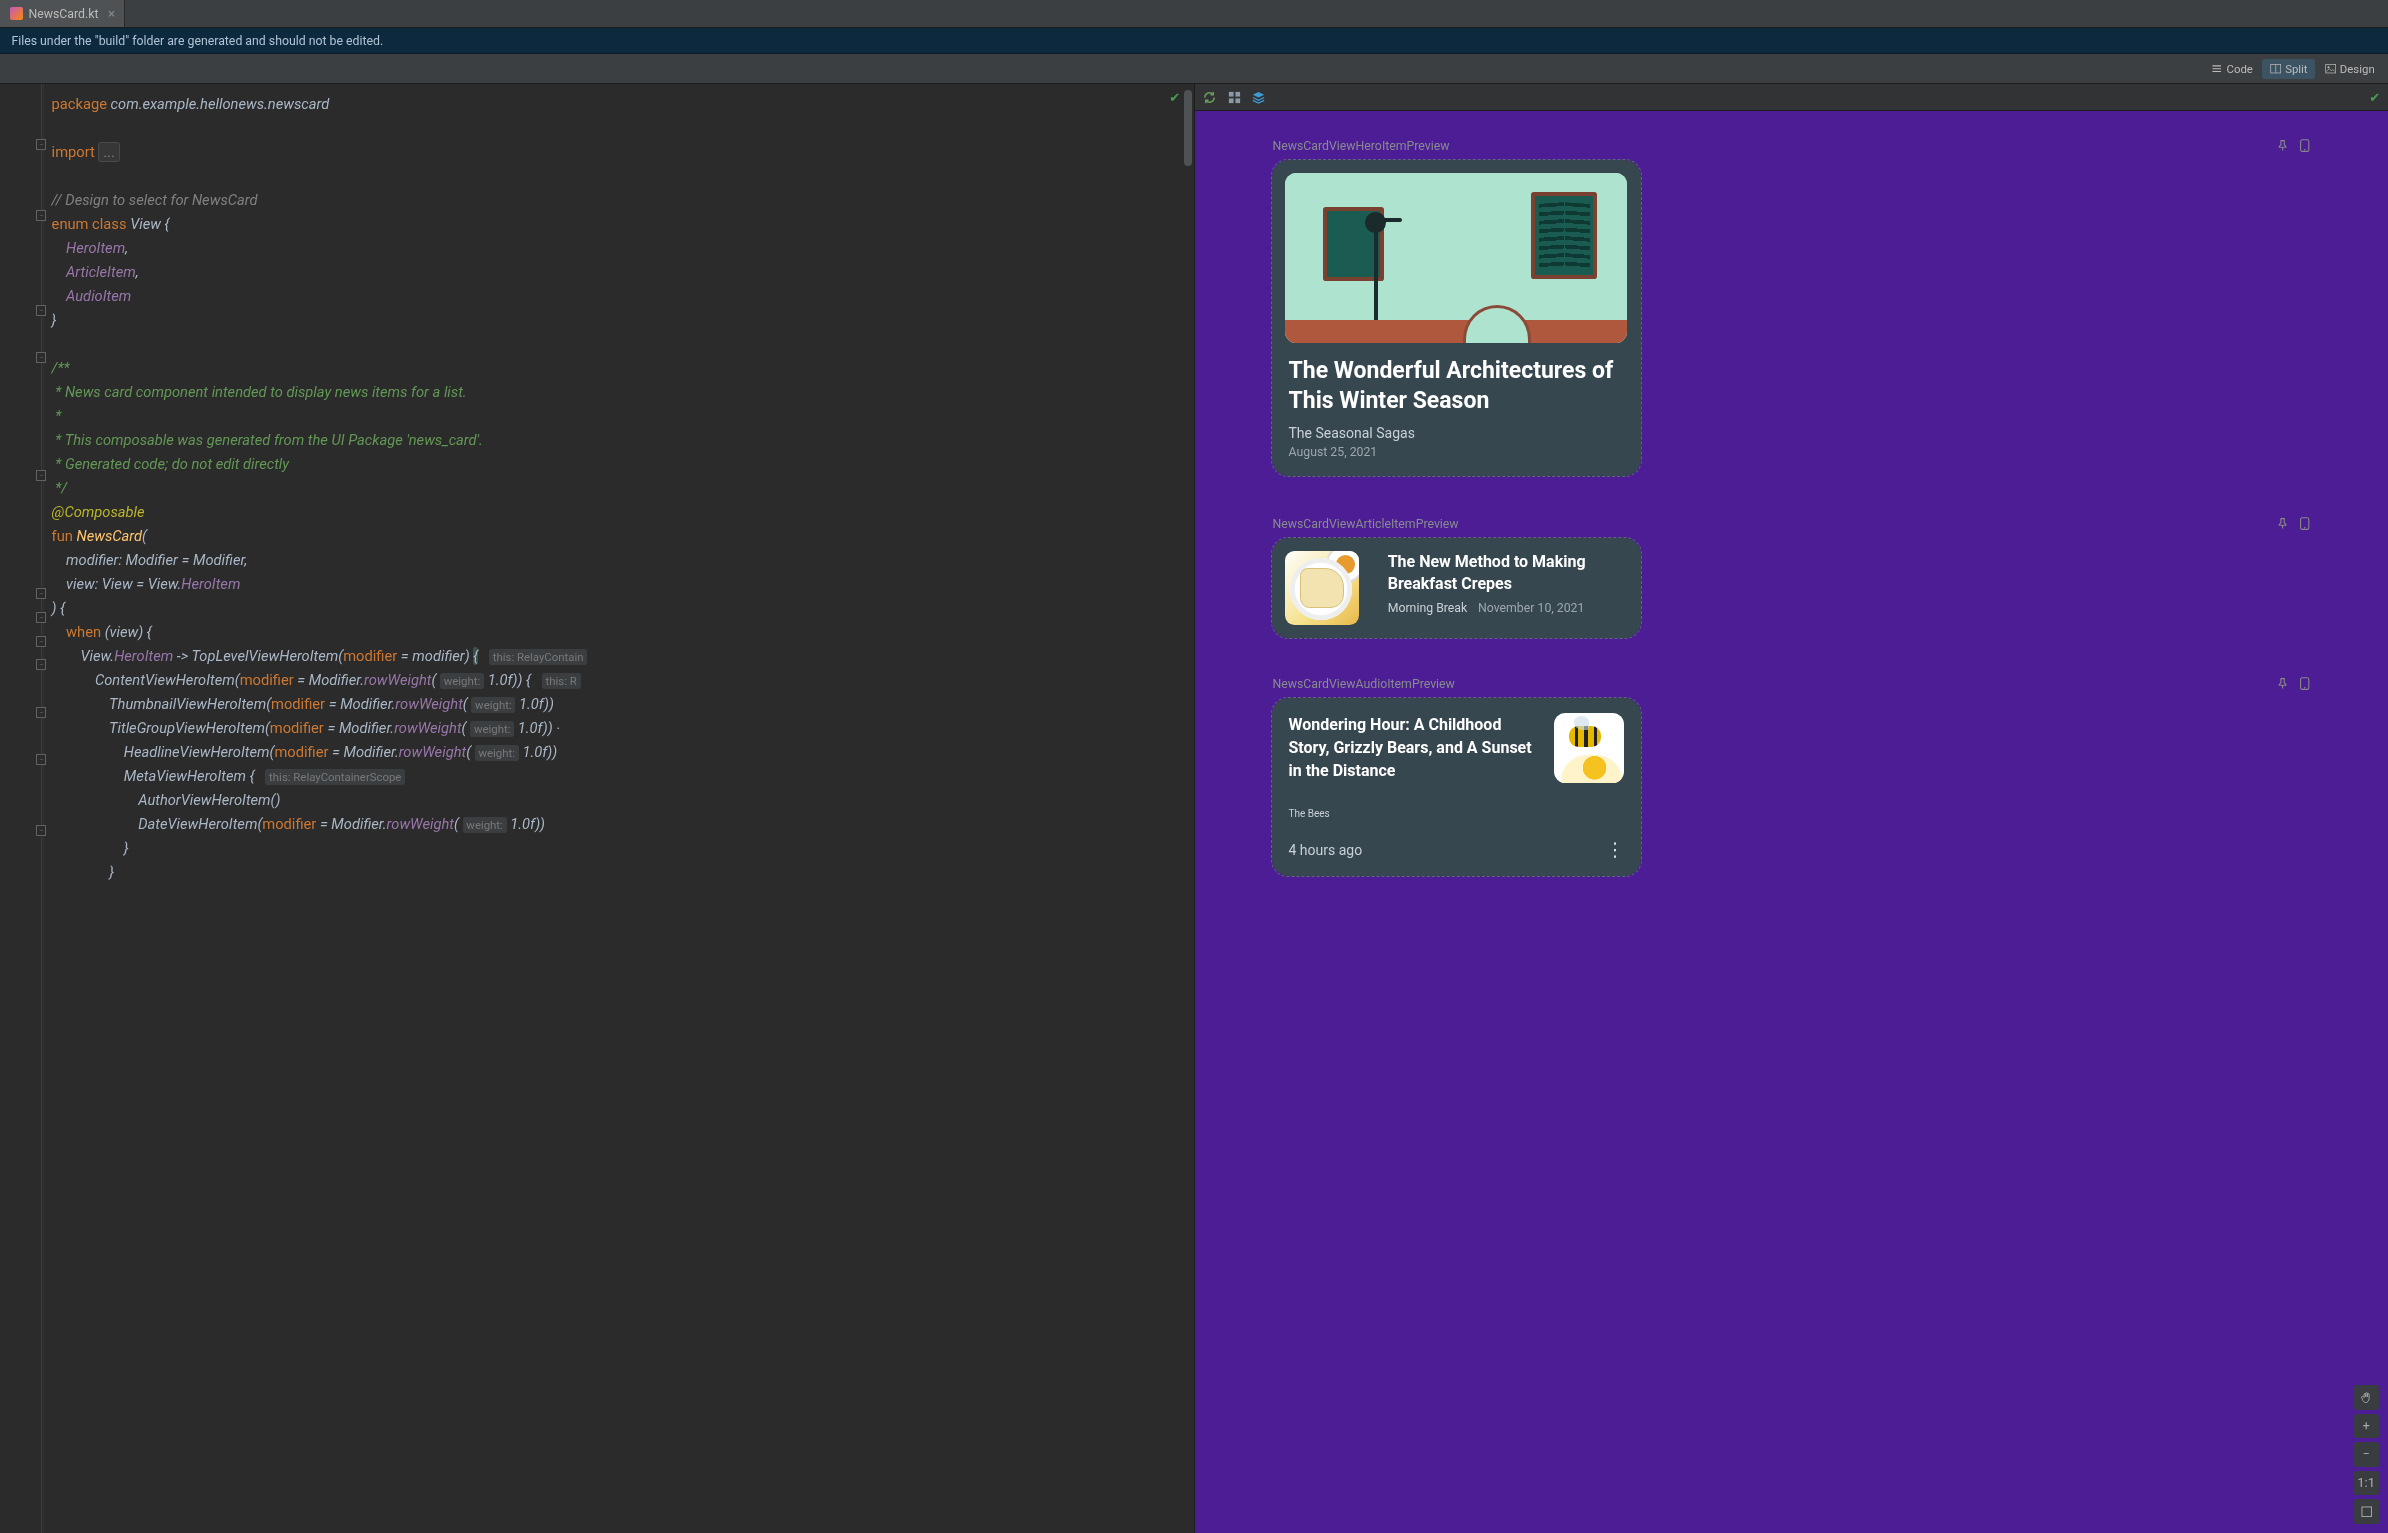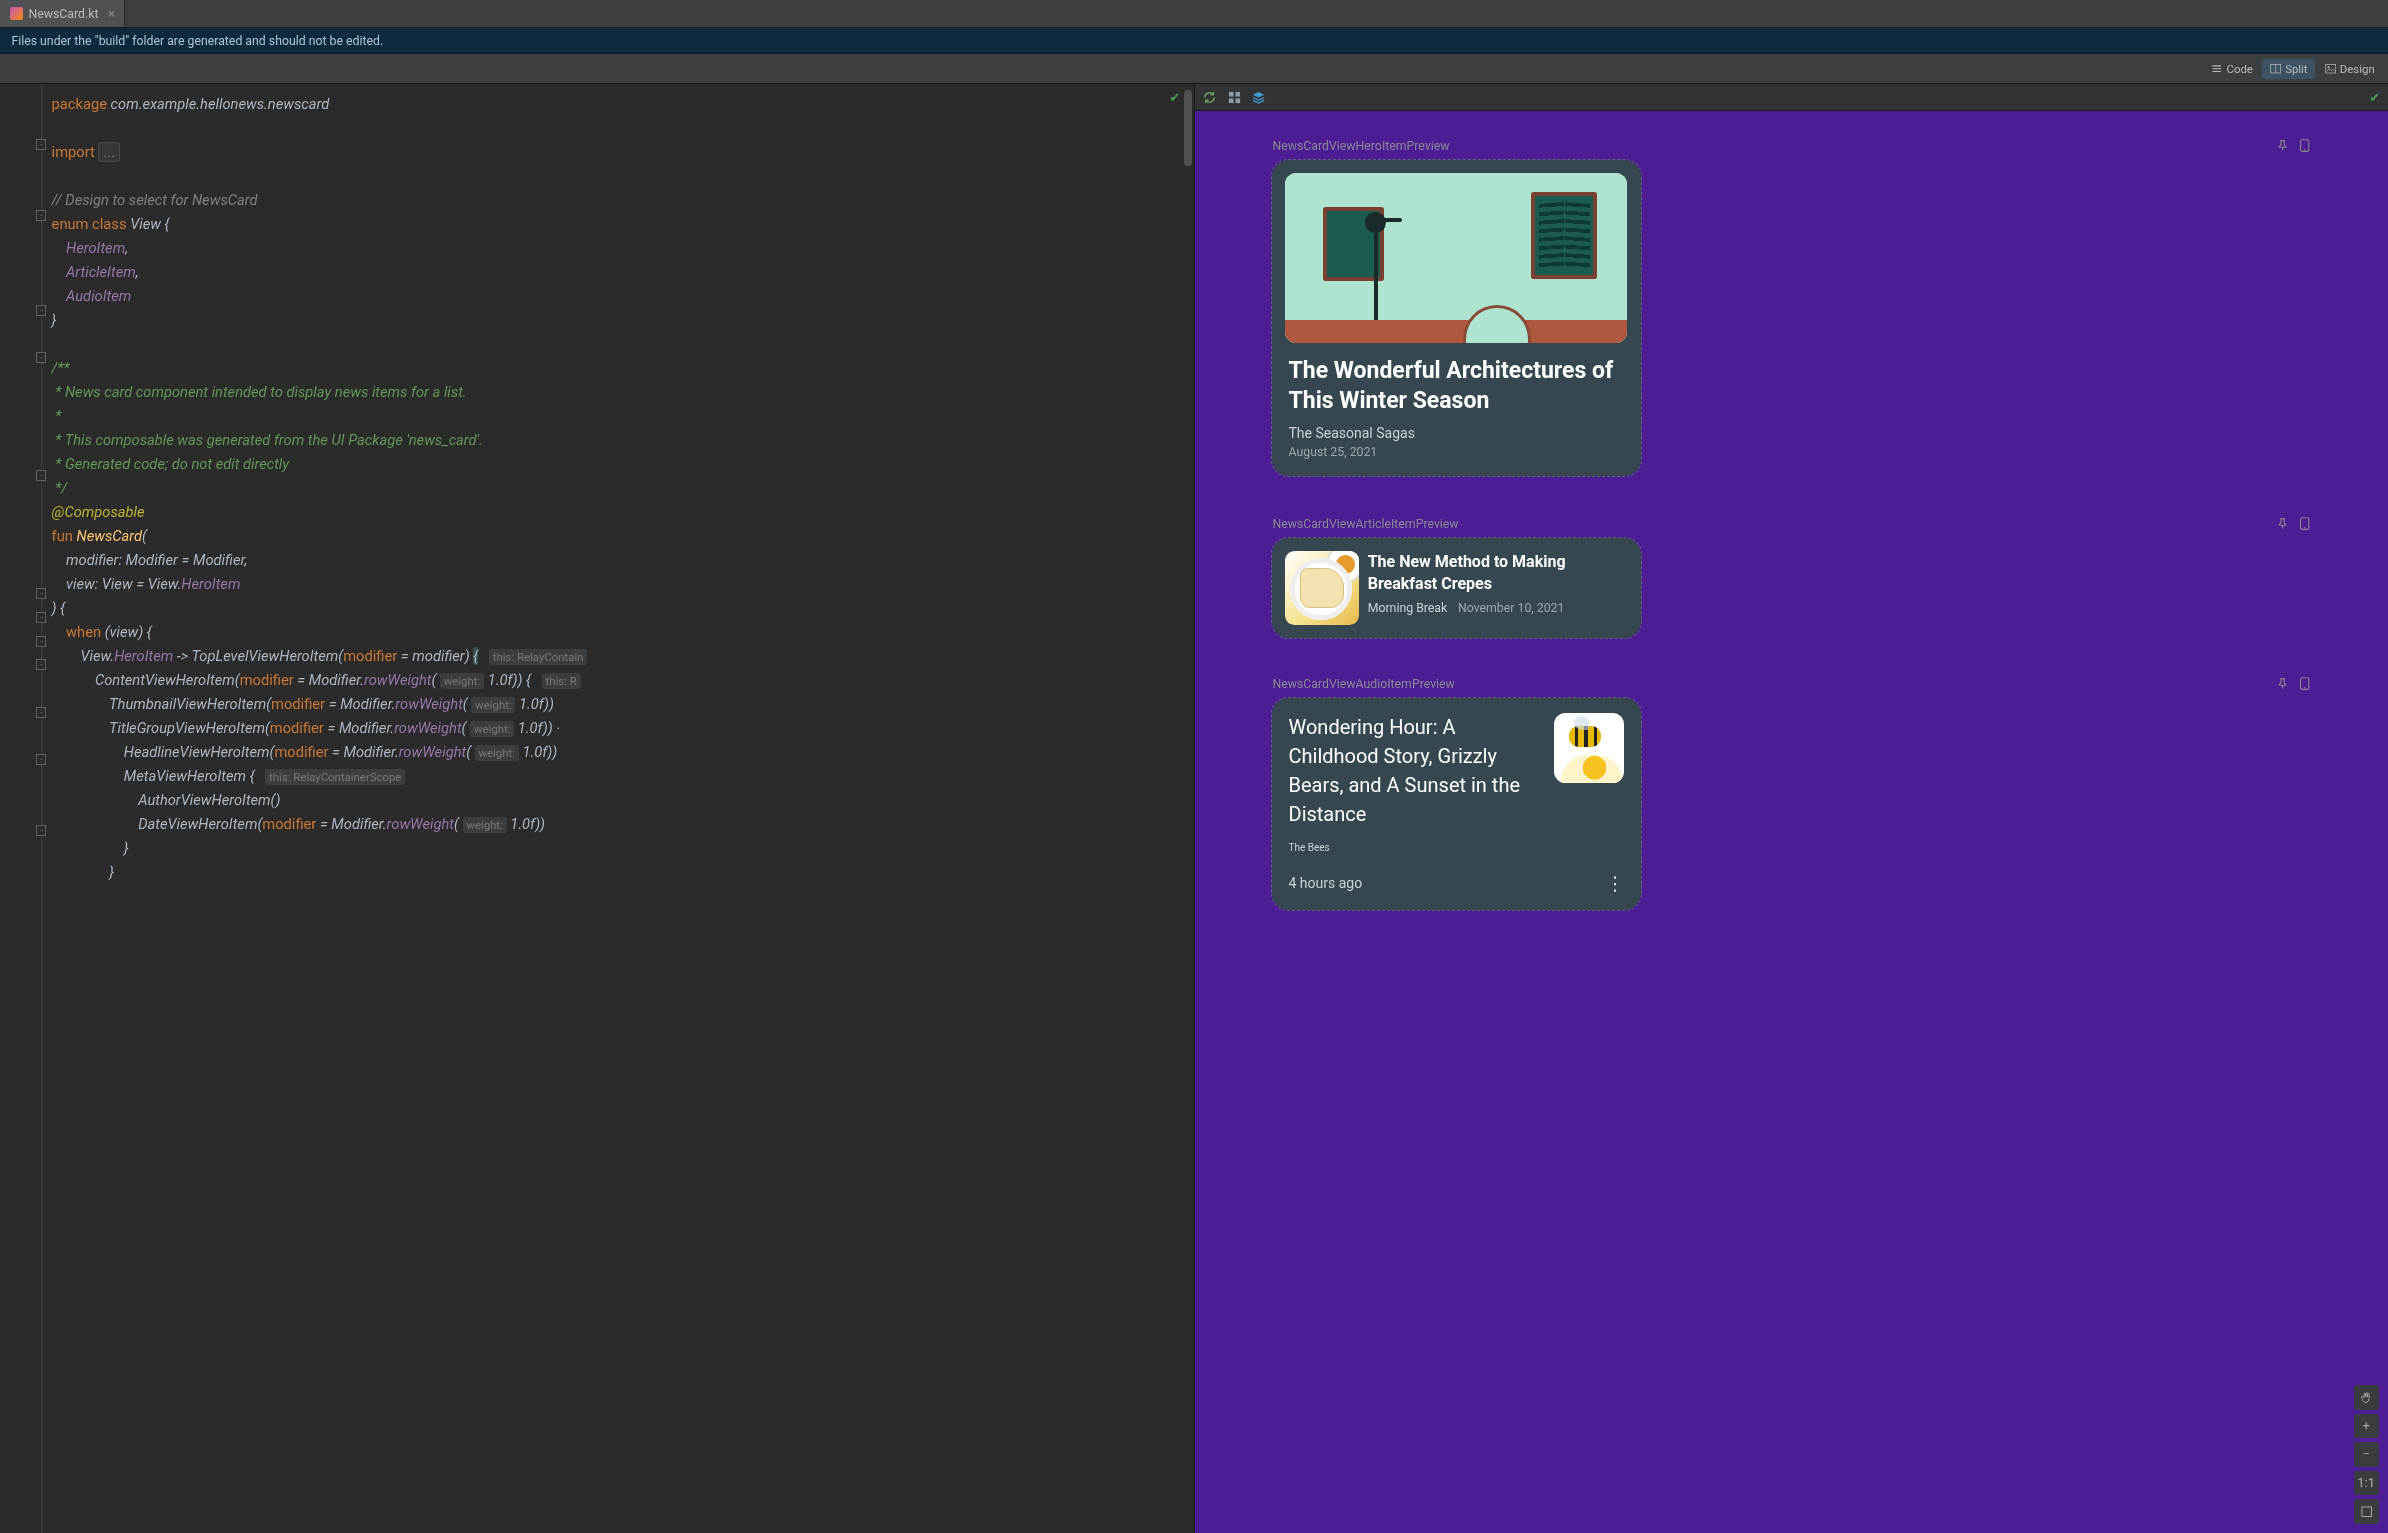--- a/index.html
+++ b/index.html
@@ -90,32 +90,32 @@
   .preview-frame{border:0.9px dashed #5a6a73;border-radius:17px;display:inline-block}
 
   .card{background:var(--card);border-radius:17px;color:#fff;overflow:hidden}
   .card.hero{width:369px}
   .hero-img{height:170px;background:#9adbc4;position:relative;margin:13.2px;border-radius:11.4px;overflow:hidden}
   .hero-body{padding:0 17px 17px}
   .hero-title{font-size:23px;font-weight:700;line-height:1.3;margin:5.7px 0 9.5px}
   .hero-sub{font-size:14px;color:#c9d1d6;margin-bottom:3.8px}
   .hero-date{font-size:12.3px;color:var(--card-muted)}
 
-  .card.article{width:369px;display:flex;padding:13.2px;gap:9px;align-items:flex-start}
+  .card.article{width:369px;display:flex;padding:13.2px;gap:29px;align-items:flex-start}
   .article-img{width:74px;height:74px;border-radius:9.5px;background:linear-gradient(135deg,#fff 0%,#f5e08a 60%,#e8b84a 100%);flex-shrink:0;position:relative;overflow:hidden}
   .article-body{flex:1;min-width:0}
   .article-title{font-size:16px;font-weight:700;line-height:1.4;margin-bottom:5.7px}
   .article-meta{font-size:12.3px}
   .article-author{color:#c9d1d6}
   .article-date{color:var(--card-muted);margin-left:7.6px}
 
   .card.audio{width:369px;padding:15px 17px}
   .audio-top{display:flex;gap:13.2px}
   .audio-text{flex:1}
-  .audio-title{font-size:20px;font-weight:400;line-height:1.45;margin-bottom:13px}
+  .audio-title{font-size:16px;font-weight:700;line-height:1.45;margin-bottom:26px}
   .audio-author{font-size:10px;color:#c9d1d6}
   .audio-img{width:70px;height:70px;border-radius:11.4px;background:#fff;flex-shrink:0;position:relative;overflow:hidden}
   .audio-bottom{display:flex;justify-content:space-between;align-items:center;margin-top:19px}
   .audio-ago{font-size:14px;color:#c9d1d6}
   .audio-more{font-size:19px;color:#dde3e7;letter-spacing:-0.9px}
 
   
   .zoom-ctrls{position:absolute;right:9.5px;bottom:9.5px;display:flex;flex-direction:column;gap:3.8px}
   .zoom-btn{width:24.6px;height:24.6px;background:#3a3d3f;border-radius:2.8px;display:flex;align-items:center;justify-content:center;color:#aaa;font-size:12.3px;cursor:pointer}
 

